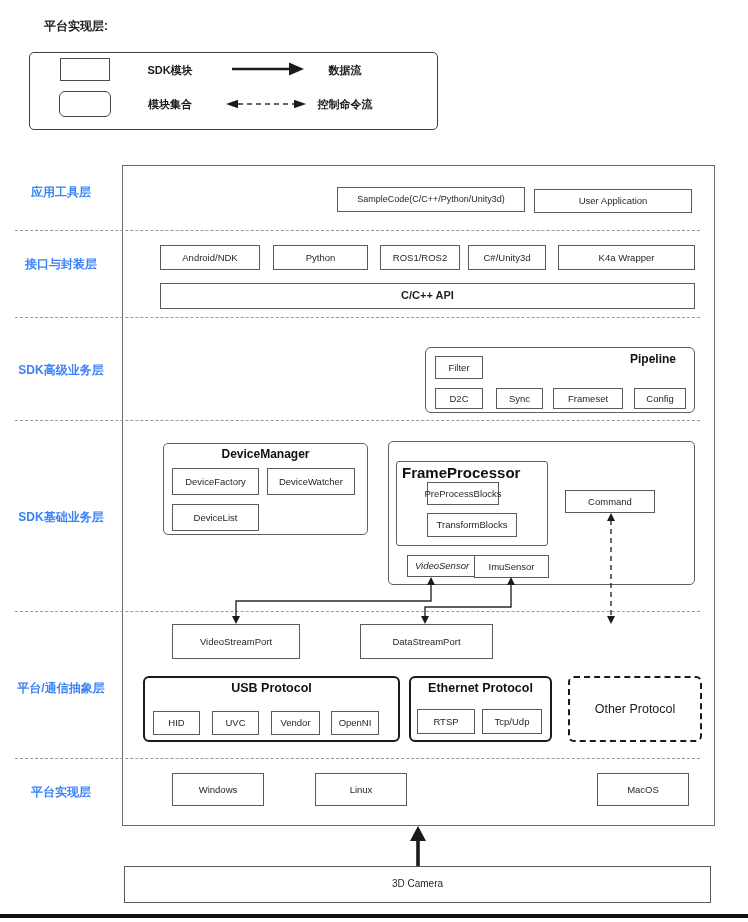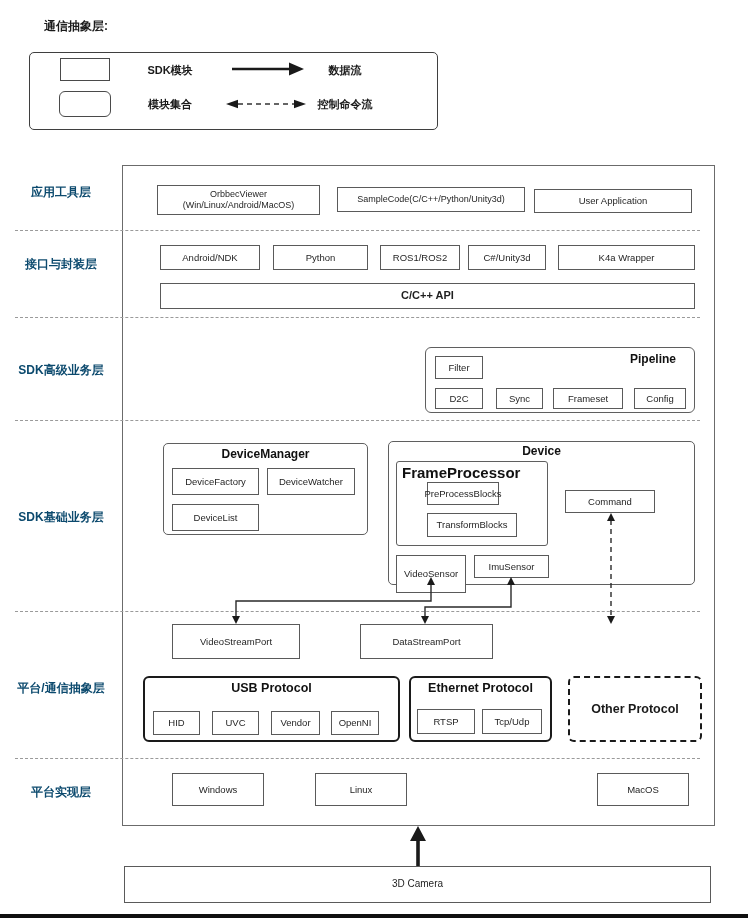--- a/index.html
+++ b/index.html
@@ -13,37 +13,37 @@
     display:flex;align-items:center;justify-content:center;text-align:center;
     font-size:9.5px;line-height:1.25;color:#1f1f1f;white-space:nowrap;
   }
   .container{
     position:absolute;box-sizing:border-box;border:1.3px solid #5f5f5f;background:#fff;border-radius:6px;
   }
   .bold{font-weight:700;}
   .ctitle{position:absolute;font-weight:700;font-size:12px;color:#111;white-space:nowrap;}
   .layer-label{
     position:absolute;left:8px;width:106px;text-align:center;
-    font-weight:700;font-size:12px;color:#0c4a6e;white-space:nowrap;
+    font-weight:700;font-size:12px;color:#3b82f6;white-space:nowrap;
   }
   .sep{position:absolute;left:15px;width:685px;height:0;border-top:1.6px dashed #9a9a9a;}
   .legend-title{position:absolute;left:44px;top:18px;font-weight:700;font-size:12px;}
   .legend-box{position:absolute;left:29px;top:52px;width:409px;height:78px;box-sizing:border-box;border:1.5px solid #3f3f3f;border-radius:5px;background:#fff;}
   .legend-text{position:absolute;font-weight:700;font-size:11px;text-align:center;}
   .swatch{position:absolute;box-sizing:border-box;border:1.4px solid #4a4a4a;background:#fff;}
   .mainframe{position:absolute;left:122px;top:165px;width:593px;height:661px;box-sizing:border-box;border:1.5px solid #6b6b6b;background:transparent;}
   .overlay{position:absolute;left:0;top:0;pointer-events:none;}
   .botbar{position:absolute;left:0;top:914px;width:748px;height:4px;background:#0f0f0f;}
 </style>
 </head>
 <body>
 
 <div class="canvas">
 
-  <div class="legend-title">通信抽象层:</div>
+  <div class="legend-title">平台实现层:</div>
   <div class="legend-box"></div>
   <div class="swatch" style="left:60px;top:58px;width:50px;height:23px;"></div>
   <div class="legend-text" style="left:130px;top:63px;width:80px;">SDK模块</div>
   <div class="legend-text" style="left:310px;top:63px;width:70px;">数据流</div>
   <div class="swatch" style="left:59px;top:91px;width:52px;height:26px;border-radius:6px;"></div>
   <div class="legend-text" style="left:130px;top:97px;width:80px;">模块集合</div>
   <div class="legend-text" style="left:303px;top:97px;width:84px;">控制命令流</div>
 
   <div class="mainframe"></div>
   <div class="sep" style="top:230px;"></div>
@@ -52,24 +52,20 @@
   <div class="sep" style="top:611px;"></div>
   <div class="sep" style="top:758px;"></div>
 
   <div class="layer-label" style="top:184px;">应用工具层</div>
   <div class="layer-label" style="top:256px;">接口与封装层</div>
   <div class="layer-label" style="top:362px;">SDK高级业务层</div>
   <div class="layer-label" style="top:509px;">SDK基础业务层</div>
   <div class="layer-label" style="top:680px;">平台/通信抽象层</div>
   <div class="layer-label" style="top:784px;">平台实现层</div>
 
-  <div class="bx" style="left:157px;top:185px;width:163px;height:30px;font-size:9px;flex-direction:column;">
-    <span>OrbbecViewer</span>
-    <span>(Win/Linux/Android/MacOS)</span>
-  </div>
   <div class="bx" style="left:337px;top:187px;width:188px;height:25px;font-size:9px;">SampleCode(C/C++/Python/Unity3d)</div>
   <div class="bx" style="left:534px;top:189px;width:158px;height:24px;">User Application</div>
 
   <div class="bx" style="left:160px;top:245px;width:100px;height:25px;">Android/NDK</div>
   <div class="bx" style="left:273px;top:245px;width:95px;height:25px;">Python</div>
   <div class="bx" style="left:380px;top:245px;width:80px;height:25px;">ROS1/ROS2</div>
   <div class="bx" style="left:468px;top:245px;width:78px;height:25px;">C#/Unity3d</div>
   <div class="bx" style="left:558px;top:245px;width:137px;height:25px;">K4a Wrapper</div>
   <div class="bx bold" style="left:160px;top:283px;width:535px;height:26px;font-size:11px;">C/C++ API</div>
 
@@ -81,45 +77,44 @@
   <div class="bx" style="left:553px;top:388px;width:70px;height:21px;">Frameset</div>
   <div class="bx" style="left:634px;top:388px;width:52px;height:21px;">Config</div>
 
   <div class="container" style="left:163px;top:443px;width:205px;height:92px;border-radius:5px;"></div>
   <div class="ctitle" style="left:163px;top:447px;width:205px;text-align:center;">DeviceManager</div>
   <div class="bx" style="left:172px;top:468px;width:87px;height:27px;">DeviceFactory</div>
   <div class="bx" style="left:267px;top:468px;width:88px;height:27px;">DeviceWatcher</div>
   <div class="bx" style="left:172px;top:504px;width:87px;height:27px;">DeviceList</div>
 
   <div class="container" style="left:388px;top:441px;width:307px;height:144px;border-radius:5px;"></div>
-  <div class="ctitle" style="left:388px;top:444px;width:307px;text-align:center;">Device</div>
   <div class="container" style="left:396px;top:461px;width:152px;height:85px;border-radius:3px;"></div>
   <div class="ctitle" style="left:402px;top:464px;font-size:15px;">FrameProcessor</div>
   <div class="bx" style="left:427px;top:482px;width:72px;height:23px;">PreProcessBlocks</div>
   <div class="bx" style="left:427px;top:513px;width:90px;height:24px;">TransformBlocks</div>
-  <div class="bx" style="left:396px;top:555px;width:70px;height:38px;">VideoSensor</div>
+  <div class="bx" style="left:407px;top:555px;width:70px;height:22px;font-style:italic;">VideoSensor</div>
   <div class="bx" style="left:474px;top:555px;width:75px;height:23px;">ImuSensor</div>
   <div class="bx" style="left:565px;top:490px;width:90px;height:23px;">Command</div>
 
   <div class="bx" style="left:172px;top:624px;width:128px;height:35px;">VideoStreamPort</div>
   <div class="bx" style="left:360px;top:624px;width:133px;height:35px;">DataStreamPort</div>
 
   <div class="container" style="left:143px;top:676px;width:257px;height:66px;border:2px solid #1a1a1a;"></div>
   <div class="ctitle" style="left:143px;top:681px;width:257px;text-align:center;font-size:12.5px;">USB Protocol</div>
   <div class="bx" style="left:153px;top:711px;width:47px;height:24px;">HID</div>
   <div class="bx" style="left:212px;top:711px;width:47px;height:24px;">UVC</div>
   <div class="bx" style="left:271px;top:711px;width:49px;height:24px;">Vendor</div>
   <div class="bx" style="left:331px;top:711px;width:48px;height:24px;">OpenNI</div>
 
   <div class="container" style="left:409px;top:676px;width:143px;height:66px;border:2px solid #1a1a1a;"></div>
   <div class="ctitle" style="left:409px;top:681px;width:143px;text-align:center;font-size:12.5px;">Ethernet Protocol</div>
   <div class="bx" style="left:417px;top:709px;width:58px;height:25px;">RTSP</div>
   <div class="bx" style="left:482px;top:709px;width:60px;height:25px;">Tcp/Udp</div>
 
-  <div class="container" style="left:568px;top:676px;width:134px;height:66px;border:2px dashed #1a1a1a;display:flex;align-items:center;justify-content:center;font-weight:700;font-size:12.5px;">Other Protocol</div>
+  <div class="container" style="left:568px;top:676px;width:134px;height:66px;border:2px dashed #1a1a1a;display:flex;align-items:center;justify-content:center;font-weight:400;font-size:12.5px;">Other Protocol</div>
 
   <div class="bx" style="left:172px;top:773px;width:92px;height:33px;">Windows</div>
   <div class="bx" style="left:315px;top:773px;width:92px;height:33px;">Linux</div>
   <div class="bx" style="left:597px;top:773px;width:92px;height:33px;">MacOS</div>
 
   <div class="bx" style="left:124px;top:866px;width:587px;height:37px;font-size:10px;">3D Camera</div>
 
   <svg class="overlay" width="748" height="922" viewBox="0 0 748 922">
 
     <g>

